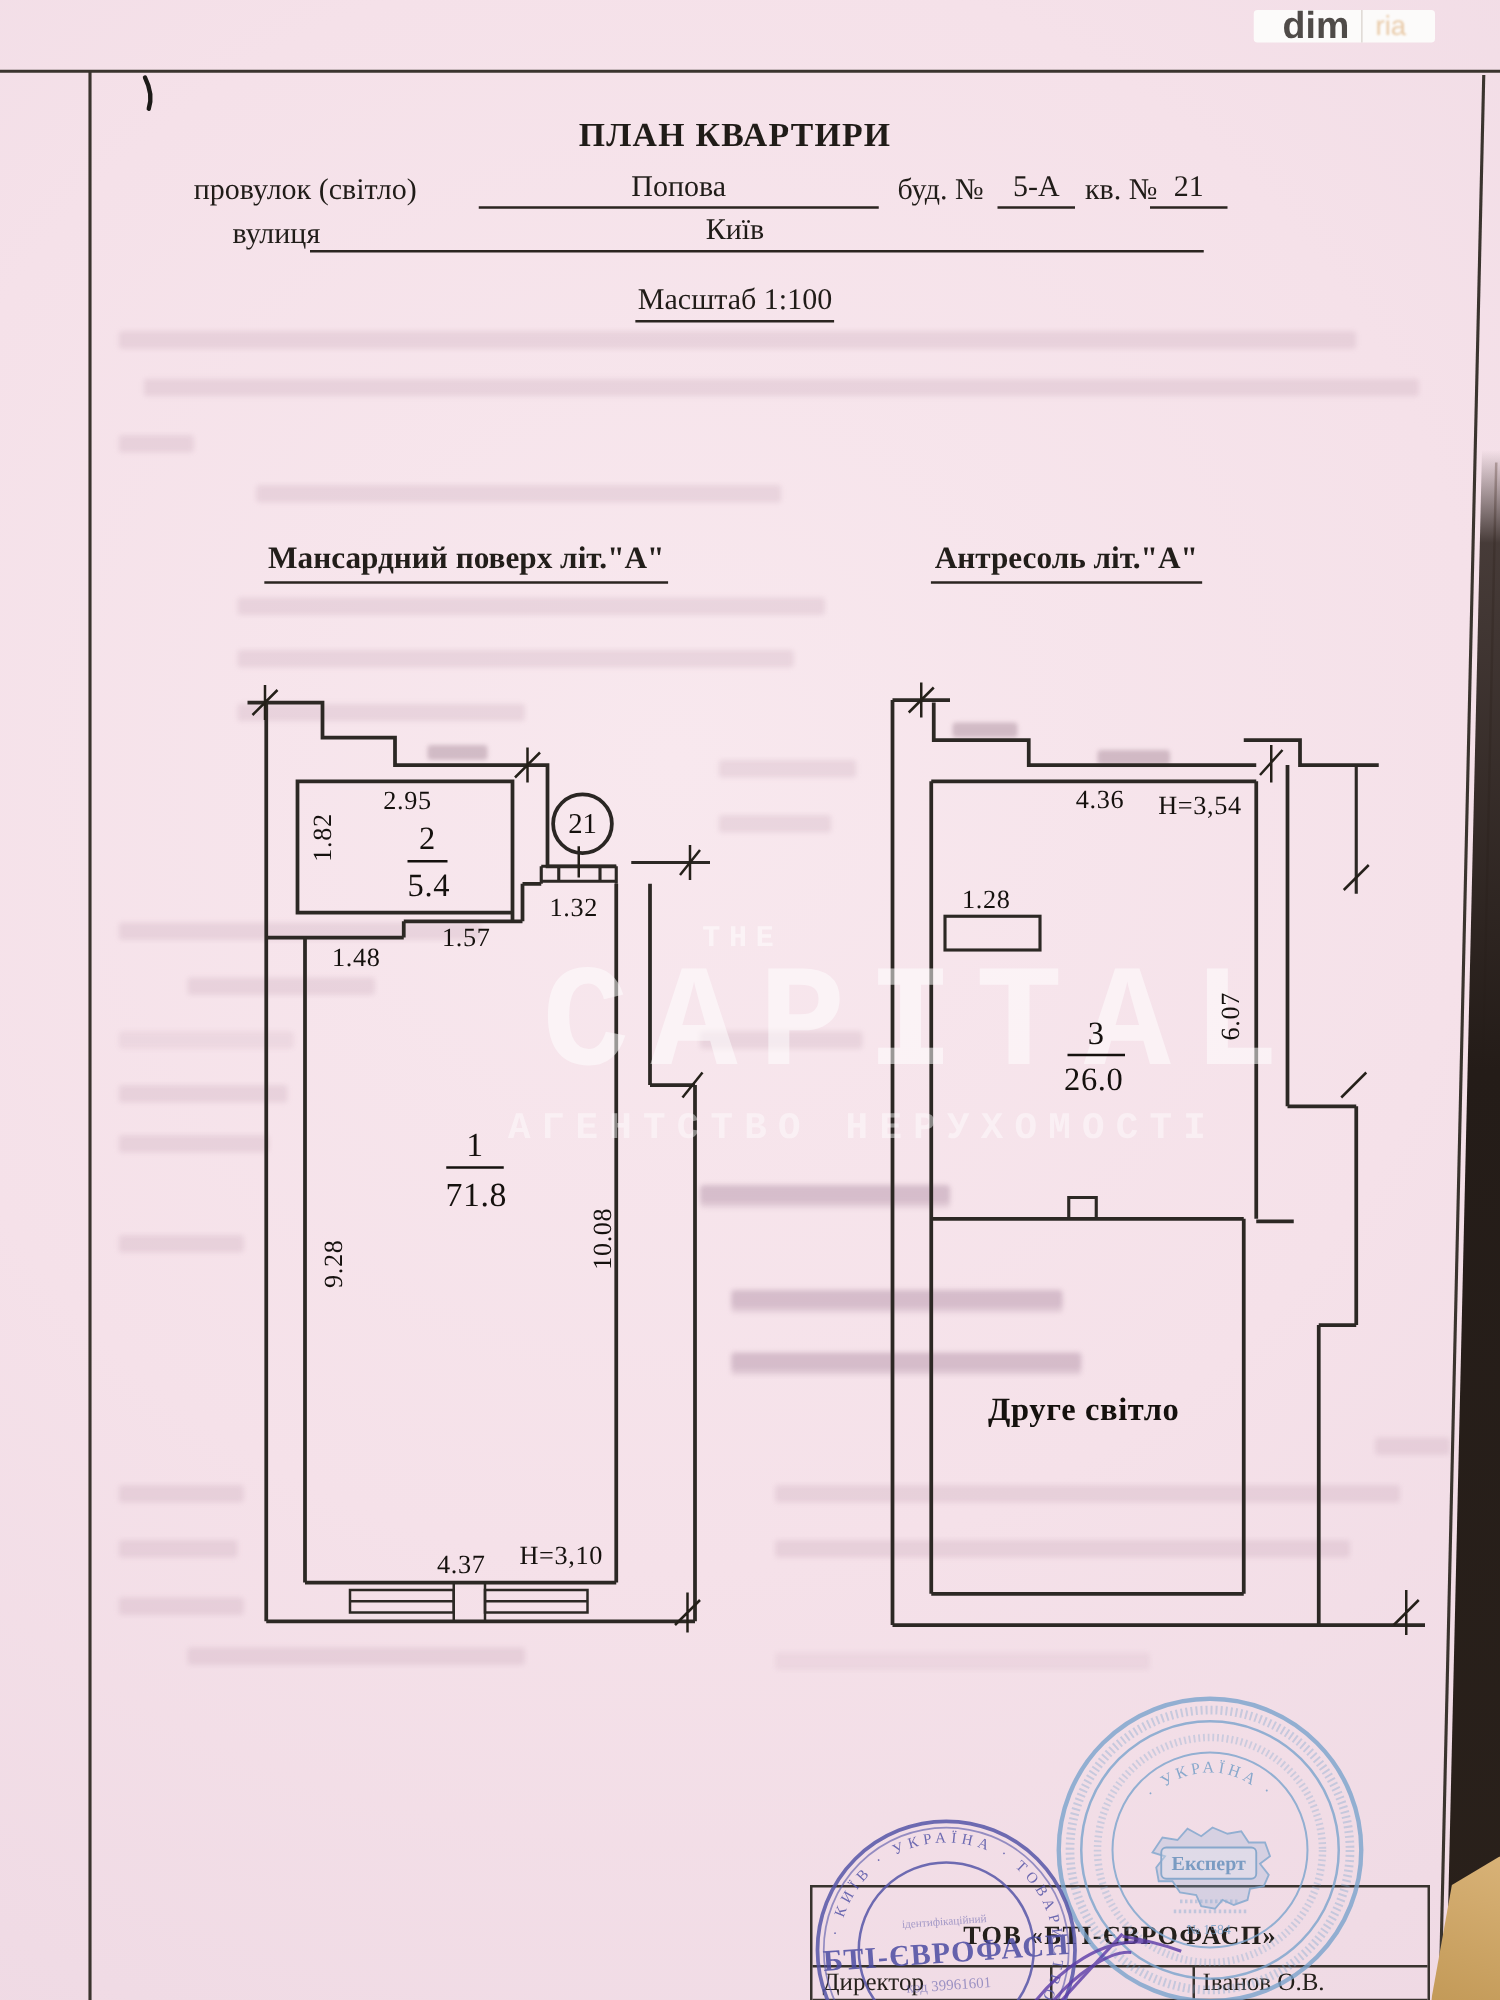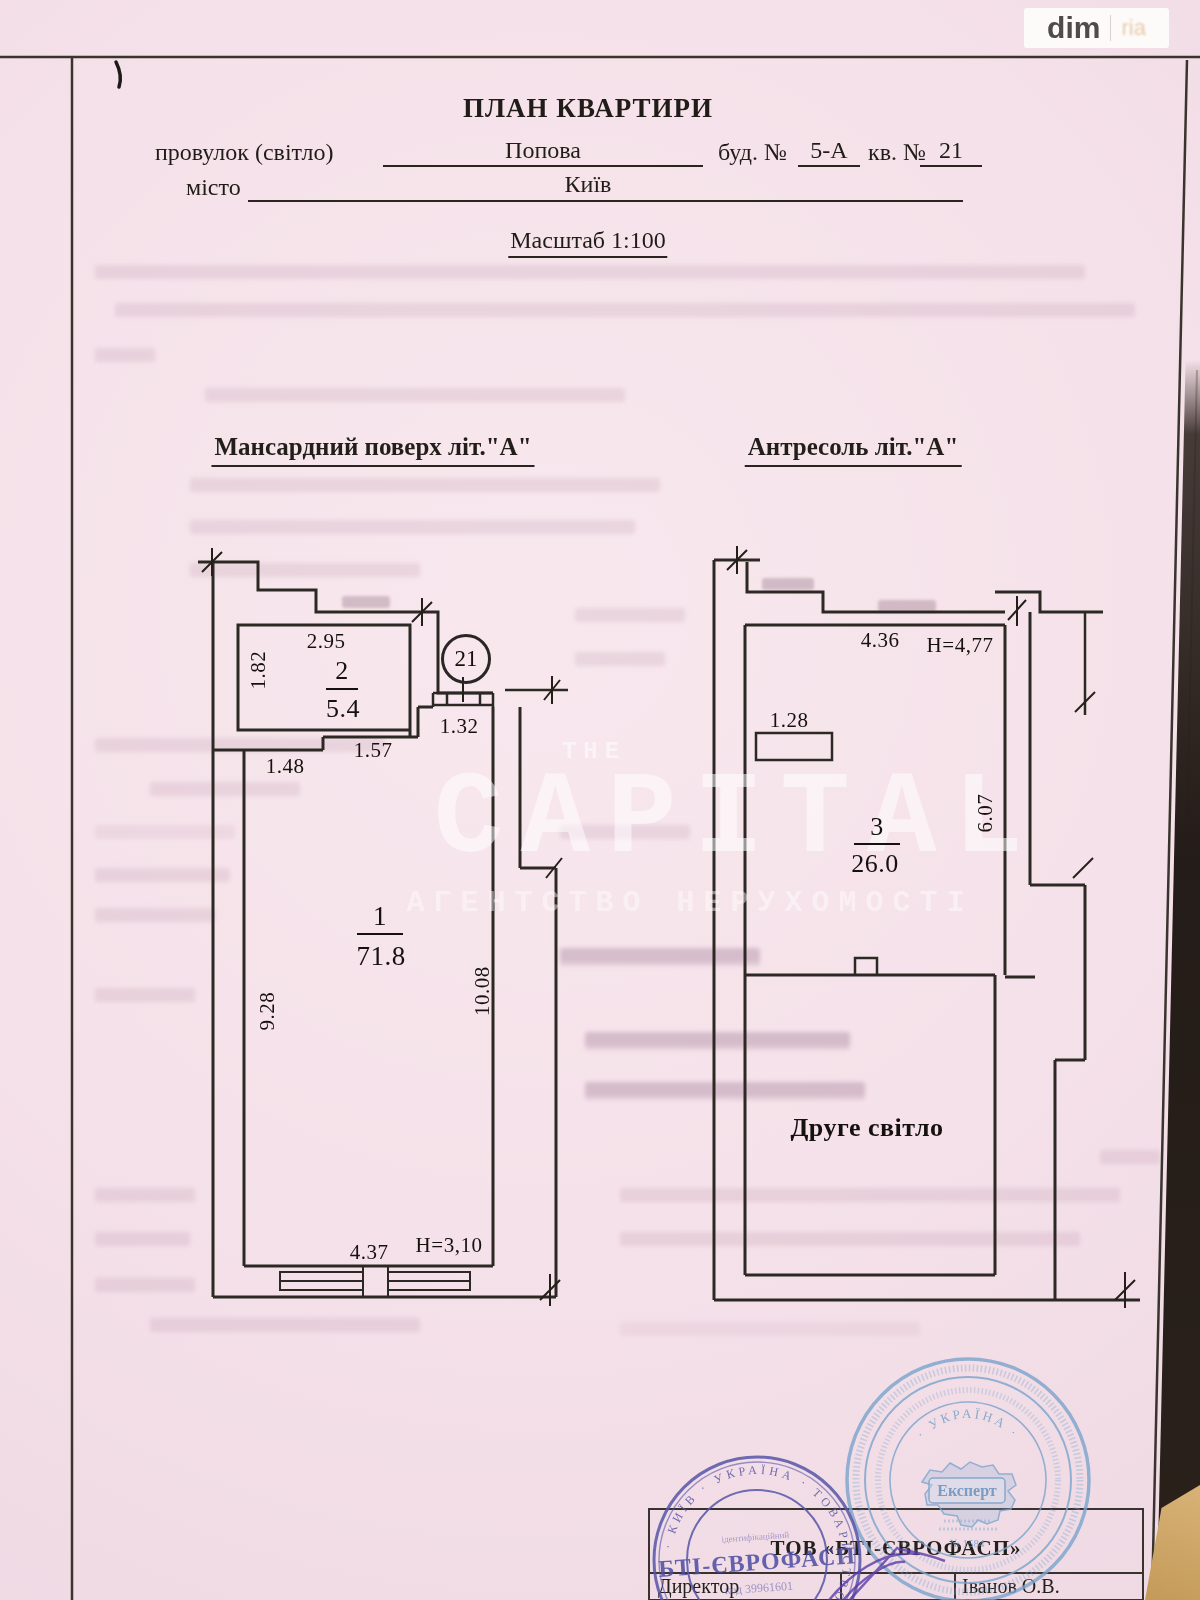--- a/index.html
+++ b/index.html
@@ -7,21 +7,21 @@
         font-family:"Liberation Serif",serif;
         background:
           radial-gradient(120% 90% at 45% 38%, #f8e8ee 0%, #f5e1e9 45%, #f0dbe5 75%, #edd6e2 100%);}
   
   .dark-edge{position:absolute;top:360px;right:0;width:48px;height:1240px;
              background:linear-gradient(180deg, rgba(40,30,25,0) 0%, rgba(40,30,25,.85) 6%, #241c18 40%, #2a211b 100%);
              clip-path:polygon(70% 0, 100% 0, 100% 100%, 10% 100%);}
   .tan-corner{position:absolute;right:0;bottom:0;width:55px;height:115px;
               background:linear-gradient(200deg,#d8b277,#c39a58);
               clip-path:polygon(30% 20%, 100% 0, 100% 100%, 0 100%);}
-  .dim-badge{position:absolute;left:1024px;top:8px;width:145px;height:40px;background:#fcfbfa;
+  .dim-badge{position:absolute;left:1003px;top:8px;width:145px;height:26px;background:#fcfbfa;
              border-radius:3px;display:flex;align-items:center;justify-content:center;gap:10px;
              font-family:"Liberation Sans",sans-serif;}
   .dim-badge .t1{font-size:30px;font-weight:bold;color:#4f4b48;filter:blur(.6px);}
   .dim-badge .sep{width:1px;height:26px;background:#d8d2cc;}
   .dim-badge .t2{font-size:22px;color:#d9a264;opacity:.55;filter:blur(1px);}
   
   .htxt{position:absolute;color:#201c18;white-space:nowrap;}
   .center{transform:translateX(-50%);}
   .uline{position:absolute;border-bottom:2.5px solid #2b2520;}
   
@@ -150,21 +150,21 @@
     <span class="htxt center" style="left:543px;top:137px;font-size:24px;">Попова</span>
 
     <span class="htxt" style="left:718px;top:139px;font-size:24px;">буд. №</span>
     <div class="uline" style="left:798px;top:165px;width:62px;"></div>
     <span class="htxt center" style="left:829px;top:137px;font-size:24px;">5-А</span>
 
     <span class="htxt" style="left:868px;top:139px;font-size:24px;">кв. №</span>
     <div class="uline" style="left:920px;top:165px;width:62px;"></div>
     <span class="htxt center" style="left:951px;top:137px;font-size:24px;">21</span>
 
-    <span class="htxt" style="left:186px;top:174px;font-size:24px;">місто</span>
+    <span class="htxt" style="left:186px;top:174px;font-size:24px;">вулиця</span>
     <div class="uline" style="left:248px;top:200px;width:715px;"></div>
     <span class="htxt center" style="left:588px;top:171px;font-size:24px;">Київ</span>
 
     <span class="htxt center" style="left:588px;top:227px;font-size:24px;border-bottom:2.5px solid #2b2520;padding:0 2px 2px;">Масштаб 1:100</span>
   </div>
 
   <span class="ptitle" style="left:373px;top:433px;">Мансардний поверх літ."А"</span>
   <span class="ptitle" style="left:853px;top:433px;">Антресоль літ."А"</span>
 
   <div>
@@ -181,21 +181,21 @@
     <div class="rline" style="left:380px;top:934px;width:46px;"></div>
     <span class="dim big" style="left:381px;top:956px;font-size:27px;">71.8</span>
     <span class="dim rot" style="left:267px;top:1011px;">9.28</span>
     <span class="dim rot" style="left:482px;top:991px;">10.08</span>
     <span class="dim" style="left:369px;top:1252px;">4.37</span>
     <span class="dim" style="left:449px;top:1245px;">H=3,10</span>
   </div>
 
   <div>
     <span class="dim" style="left:880px;top:640px;">4.36</span>
-    <span class="dim" style="left:960px;top:645px;">H=4,77</span>
+    <span class="dim" style="left:960px;top:645px;">H=3,54</span>
     <span class="dim" style="left:789px;top:720px;">1.28</span>
     <span class="dim big" style="left:877px;top:827px;">3</span>
     <div class="rline" style="left:877px;top:844px;width:46px;"></div>
     <span class="dim big" style="left:875px;top:864px;">26.0</span>
     <span class="dim rot" style="left:985px;top:813px;">6.07</span>
     <span class="dim big" style="left:867px;top:1128px;font-weight:600;">Друге світло</span>
   </div>
 
   <div class="ftable">
     <div class="fline" style="left:0;top:62px;width:100%;height:2px;"></div>

